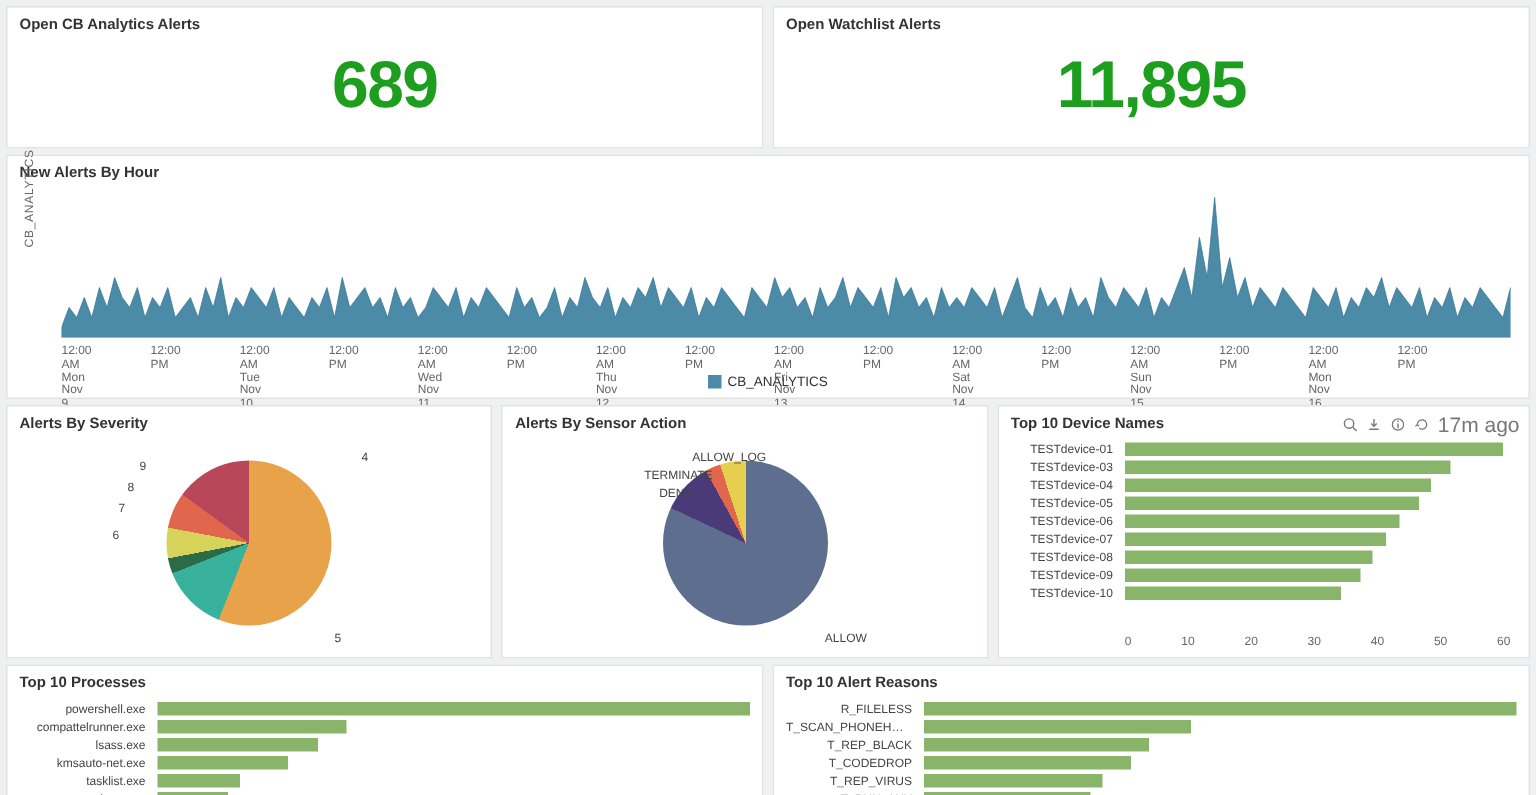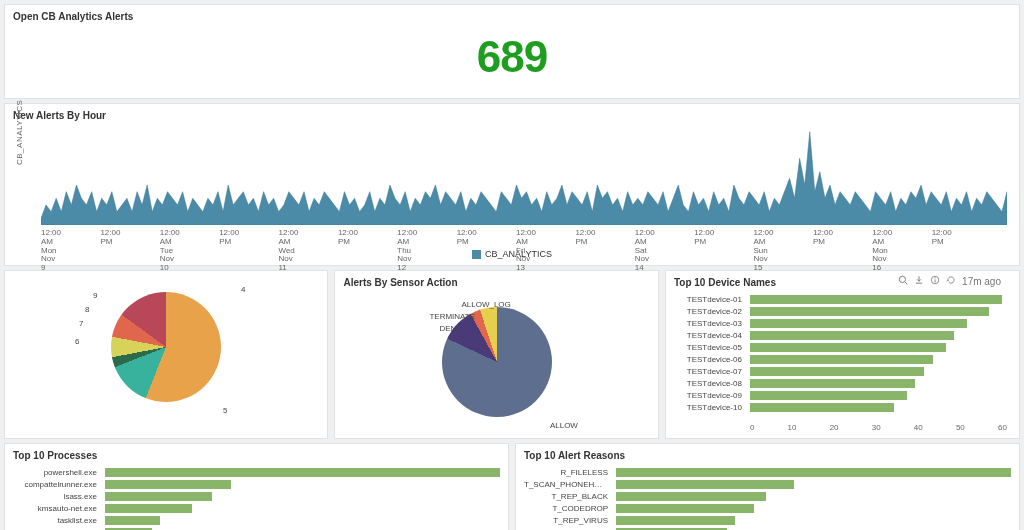--- a/index.html
+++ b/index.html
@@ -1,21 +1,21 @@
 <!DOCTYPE html>
 <html><head>
 <meta charset="utf-8">
 <style>
   * { box-sizing: border-box; margin: 0; padding: 0; }
   body { font-family: Arial, Helvetica, sans-serif; background: #eef0f1; font-size: 10px; color: #333; width: 1024px; }
   .row { display: flex; gap: 6px; margin: 4px; border-radius: 18px; }
   .panel { background: #fff; border: 1px solid #e2e2e2; padding: 6px 8px; flex: 1; position: relative; }
   .panel-title { font-size: 10px; font-weight: bold; color: #333; margin-bottom: 4px; }
   .big-number { font-size: 44px; font-weight: 800; color: #1e9e1e; text-align: center; padding: 6px 0 10px; letter-spacing: -1px; }
-  .toolbar { position: absolute; top: 4px; right: 18px; display: flex; gap: 6px; align-items: center; color: #777; font-size: 10px; }
+  .toolbar { position: absolute; top: 4px; right: 6px; display: flex; gap: 6px; align-items: center; color: #777; font-size: 14px; }
   .toolbar svg { width: 10px; height: 10px; }
   
   .linechart { height: 120px; position: relative; }
   .xaxis { display: flex; justify-content: space-between; font-size: 8px; color: #666; padding: 2px 20px 0 28px; }
   .xtick { text-align: left; line-height: 1.1; flex: 1; }
   .ylabel-vert { position: absolute; left: 2px; top: 50%; transform: rotate(-90deg) translateX(20px); transform-origin: left top; font-size: 8px; color: #666; letter-spacing: 0.5px; }
   .legend-center { text-align: center; font-size: 9px; color: #333; margin-top: 4px; }
   .legend-sw { display: inline-block; width: 9px; height: 9px; background: #4b8ba8; vertical-align: middle; margin-right: 4px; }
   
   .pie-wrap { display:flex; justify-content:center; align-items:center; height:140px; position:relative; }
@@ -31,20 +31,24 @@
   .hxaxis { display:flex; justify-content:space-between; font-size:8px; color:#666; position:absolute; bottom:0; left:76px; right:4px; }
 </style>
 </head>
 <body>
 
 <div class="row">
   <div class="panel">
     <div class="panel-title">Open CB Analytics Alerts</div>
     <div class="big-number">689</div>
   </div>
+  <div class="panel">
+    <div class="panel-title">Open Watchlist Alerts</div>
+    <div class="big-number">11,895</div>
+  </div>
 </div>
 
 <div class="row">
   <div class="panel">
     <div class="panel-title">New Alerts By Hour</div>
     <div class="linechart">
       <span class="ylabel-vert">CB_ANALYTICS</span>
       <svg id="line-svg" width="100%" height="100" viewBox="0 0 960 100" preserveAspectRatio="none" style="margin-left:28px; width:calc(100% - 32px);">
           <text x="-4" y="69.66666666666667" font-size="8" fill="#666" text-anchor="end">5</text>
           <text x="-4" y="36.33333333333334" font-size="8" fill="#666" text-anchor="end">10</text>
@@ -71,20 +75,21 @@
         </div>
     </div>
     <div class="legend-center">
       <span class="legend-sw"></span><span>CB_ANALYTICS</span>
     </div>
   </div>
 </div>
 
 <div class="row">
   <div class="panel" style="flex:1">
+    <div class="panel-title">Alerts By Severity</div>
     <div class="pie-wrap">
       <div class="pie" id="pie-sev" style="background: conic-gradient(rgb(232, 162, 74) 0deg, rgb(232, 162, 74) 201.6deg, rgb(57, 178, 157) 201.6deg, rgb(57, 178, 157) 248.4deg, rgb(43, 107, 74) 248.4deg, rgb(43, 107, 74) 259.2deg, rgb(215, 211, 90) 259.2deg, rgb(215, 211, 90) 280.8deg, rgb(224, 103, 78) 280.8deg, rgb(224, 103, 78) 306deg, rgb(184, 71, 90) 306deg, rgb(184, 71, 90) 360deg);"></div>
       <span class="pie-lbl" style="top:8px; right:74px">4</span>
       <span class="pie-lbl" style="bottom:2px; right:92px">5</span>
       <span class="pie-lbl" style="top:60px; left:62px">6</span>
       <span class="pie-lbl" style="top:42px; left:66px">7</span>
       <span class="pie-lbl" style="top:28px; left:72px">8</span>
       <span class="pie-lbl" style="top:14px; left:80px">9</span>
     </div>
   </div>
@@ -117,24 +122,20 @@
           </svg></span>
       <span>17m ago</span>
     </div>
     <div class="panel-title">Top 10 Device Names</div>
     <div class="hbars" id="bars-dev">
         <div class="hrow">
           <div class="lbl">TESTdevice-01</div>
           <div class="bar" style="width: 96.6667%;"></div>
         </div>
         <div class="hrow">
-          <div class="lbl">TESTdevice-02</div>
-          <div class="bar" style="width: 91.6667%;"></div>
-        </div>
-        <div class="hrow">
           <div class="lbl">TESTdevice-03</div>
           <div class="bar" style="width: 83.3333%;"></div>
         </div>
         <div class="hrow">
           <div class="lbl">TESTdevice-04</div>
           <div class="bar" style="width: 78.3333%;"></div>
         </div>
         <div class="hrow">
           <div class="lbl">TESTdevice-05</div>
           <div class="bar" style="width: 75%;"></div>

